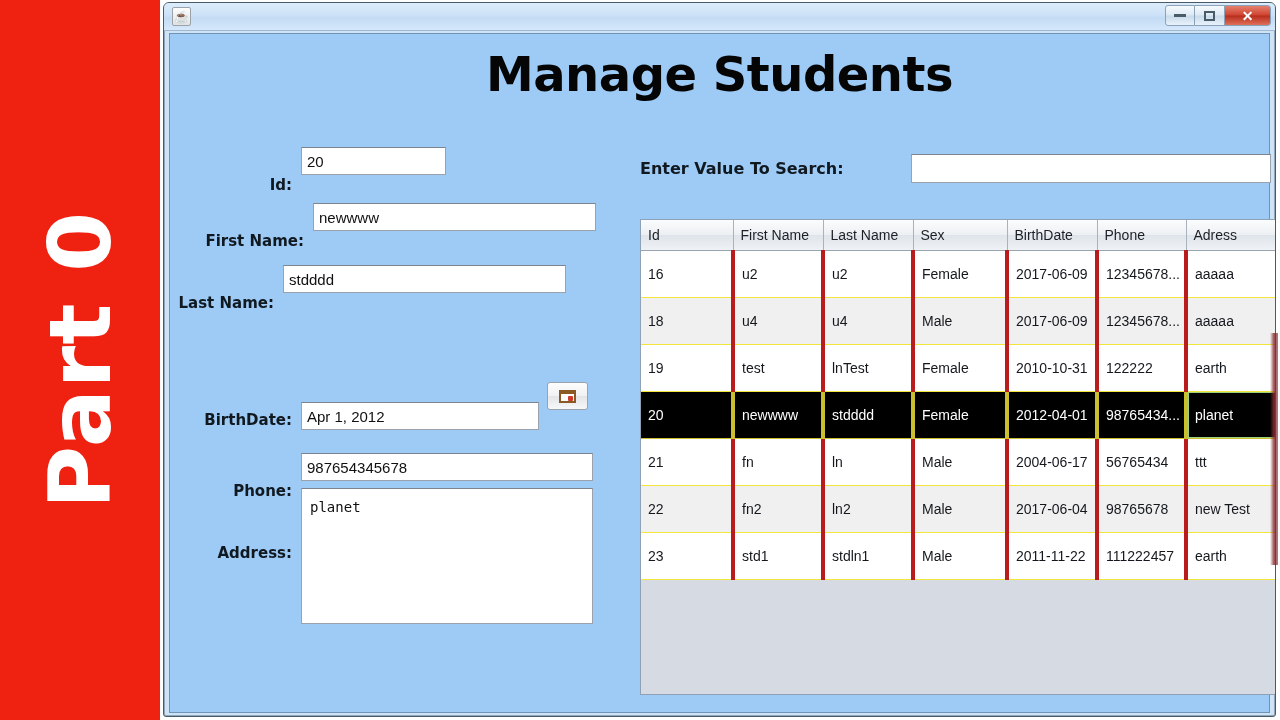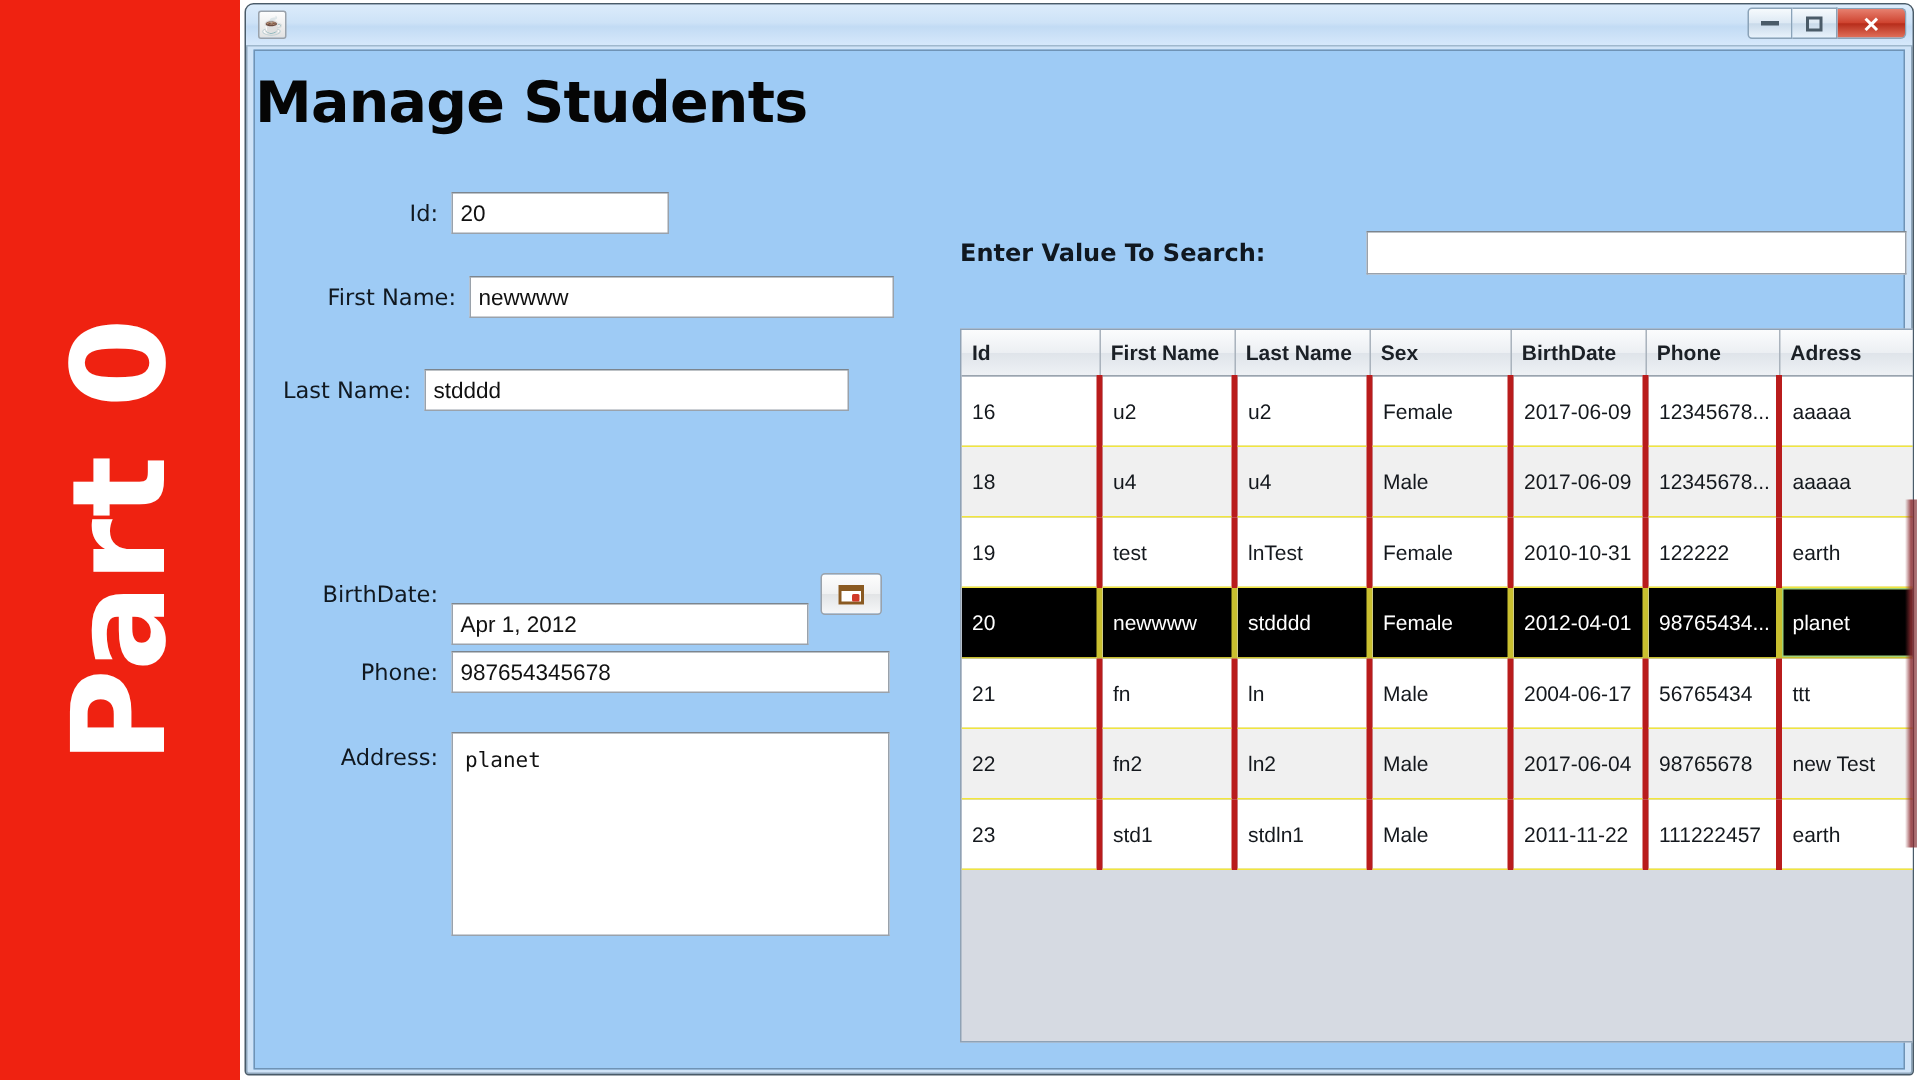--- a/index.html
+++ b/index.html
@@ -101,38 +101,40 @@
     left: 5px; top: 30px;
     width: 1101px; height: 680px;
     background: #9ecbf5;
     border: 1px solid #6f93b5;
   }
 
   #page-title {
     position: absolute;
     left: 0; top: 12px;
     width: 100%;
+    text-align: center;
     font-family: "DejaVu Sans", sans-serif;
-    font-size: 38px;
+    font-size: 48px;
     font-weight: bold;
     color: #050505;
     letter-spacing: -0.5px;
   }
 
   
   #form-panel { position: absolute; left: 0; top: 80px; width: 470px; height: 600px; }
 
   .form-row { position: absolute; left: 0; width: 470px; display: flex; align-items: center; }
   .form-label {
     font-family: "DejaVu Sans", sans-serif;
-    font-weight: normal;
+    font-weight: bold;
     font-size: 15px;
     color: #101820;
     text-align: right;
     padding-right: 9px;
+    margin-top: 48px;
   }
   .txt {
     background: #ffffff;
     border: 1px solid #9aa2ab;
     border-top-color: #7c858e;
     height: 28px;
     padding: 0 5px;
     font-family: "Liberation Sans", sans-serif;
     font-size: 15px;
     color: #111;
@@ -249,21 +251,21 @@
     font-family: "Liberation Sans", sans-serif;
     font-size: 14px;
   }
   #data-table thead th {
     height: 30px;
     background: linear-gradient(to bottom, #fbfcfd 0%, #eceff3 50%, #dfe4ea 51%, #eef1f5 100%);
     border-right: 1px solid #aab3bd;
     border-bottom: 1px solid #9aa4ae;
     text-align: left;
     padding: 0 7px;
-    font-weight: bold;
+    font-weight: normal;
     color: #1b2026;
     font-size: 14px;
   }
   #data-table tbody td {
     height: 47px;
     border-right: 4px solid #b91c1c;
     border-bottom: 1px solid #f2e63c;
     padding: 0 7px;
     color: #14181d;
     white-space: nowrap;

